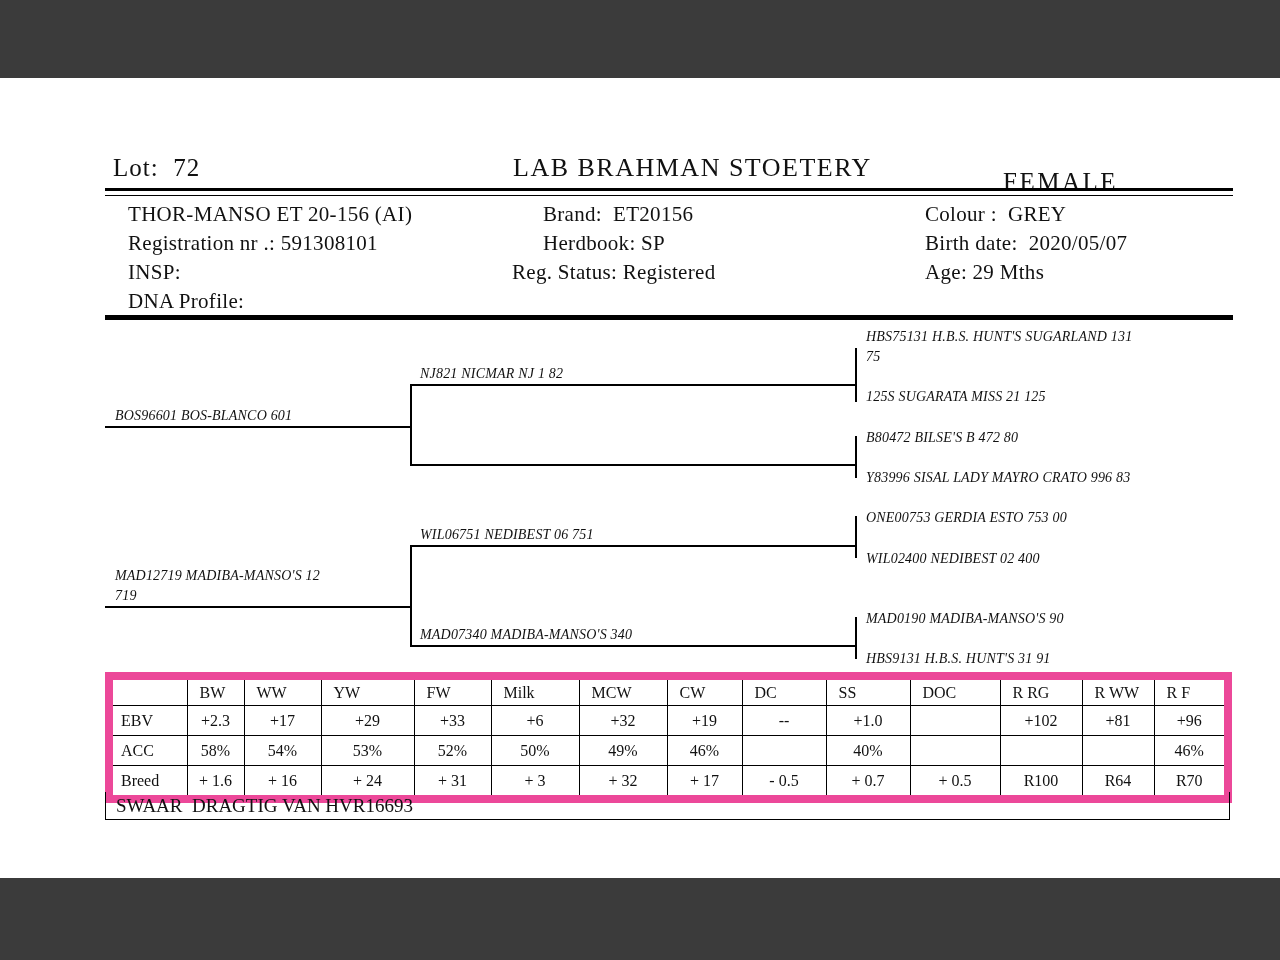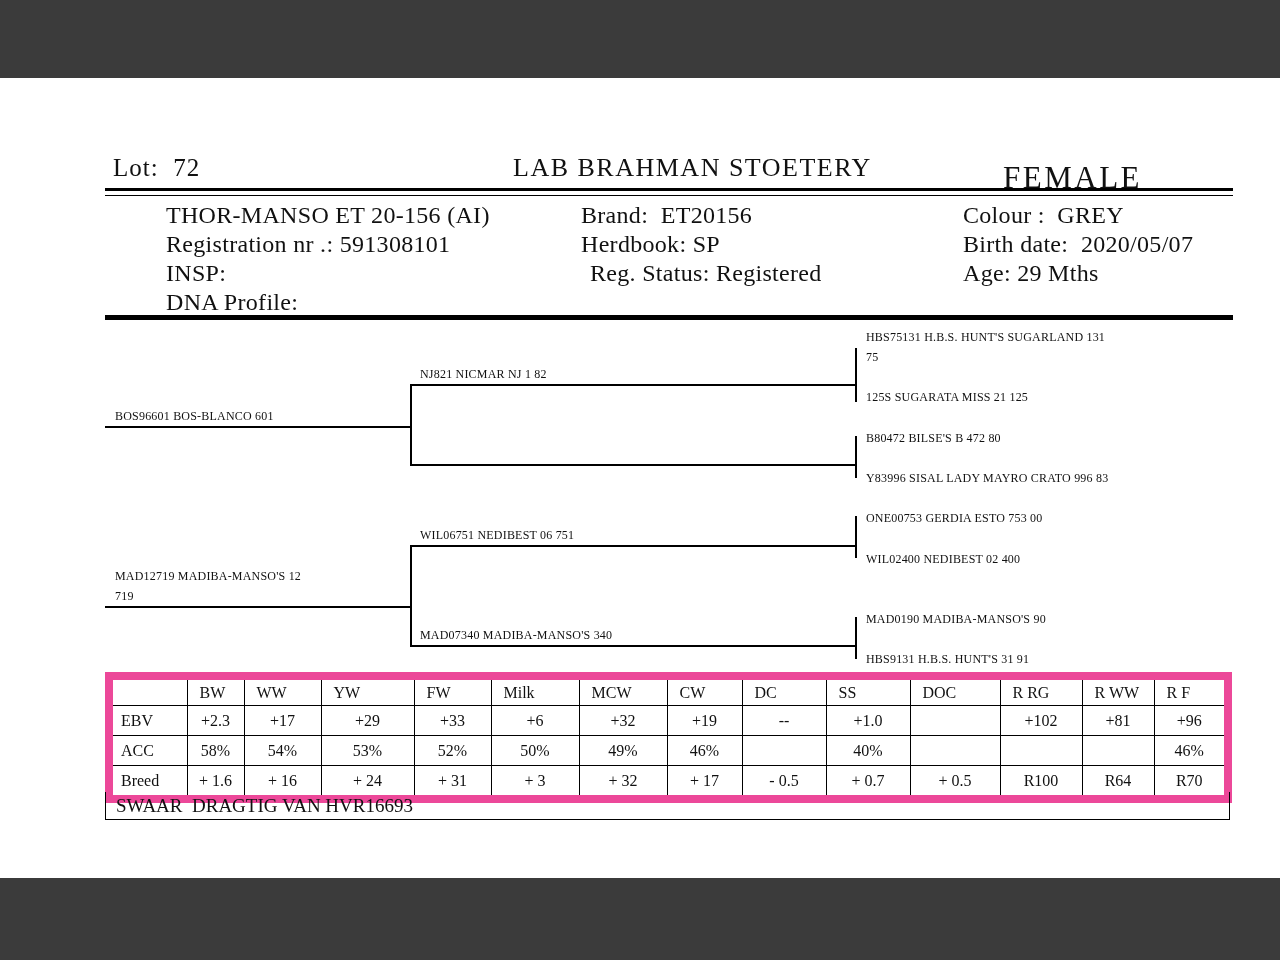--- a/index.html
+++ b/index.html
@@ -2,30 +2,30 @@
 <html><head>
 <meta charset="utf-8">
 <style>
   html,body { margin:0; padding:0; background:#ffffff; }
   #screen {
     position:relative; width:1280px; height:960px; overflow:hidden;
     background:#ffffff; font-family:"Liberation Serif", serif; color:#111;
   }
   .bar { position:absolute; left:0; width:1280px; background:#3b3b3b; }
   .txt { position:absolute; white-space:pre; }
-  .ped { position:absolute; white-space:pre-line; font-size:12px; line-height:20px; letter-spacing:0.2px; }
+  .ped { position:absolute; white-space:pre-line; font-size:14px; line-height:20px; letter-spacing:0.2px;font-style:italic; }
   .hline { position:absolute; background:#000; height:2px; }
   .vline { position:absolute; background:#000; width:2px; }
   .rule { position:absolute; background:#000; }
 
   .lot   { left:113px; top:154px; font-size:25px; letter-spacing:1px; }
   .title { left:513px; top:153px; font-size:26px; letter-spacing:1.5px; }
-  .sex   { left:1003px; top:160px; font-size:31px; letter-spacing:2.5px; }
+  .sex   { left:1003px; top:168px; font-size:25px; letter-spacing:2.5px; }
 
-  .info { font-size:24px; letter-spacing:0.3px;margin-left:38px; }
+  .info { font-size:21px; letter-spacing:0.3px; }
 
   table.ebv {
     position:absolute; left:105px; top:672px;
     border-collapse:collapse; table-layout:fixed;
     border:8px solid #ec4899; font-size:16px;
   }
   table.ebv th, table.ebv td { border:1px solid #000; font-weight:normal; overflow:hidden; }
   table.ebv th { text-align:left; padding:2px 2px 2px 12px; height:21px; }
   table.ebv td { text-align:center; height:27px; }
   table.ebv td.rowlabel { text-align:left; padding-left:8px; }
@@ -50,21 +50,21 @@
 
   <div class="txt info" style="left:128px; top:202px;">THOR-MANSO ET 20-156 (AI)</div>
   <div class="txt info" style="left:543px; top:202px;">Brand:  ET20156</div>
   <div class="txt info" style="left:925px; top:202px;">Colour :  GREY</div>
 
   <div class="txt info" style="left:128px; top:231px;">Registration nr .: 591308101</div>
   <div class="txt info" style="left:543px; top:231px;">Herdbook: SP</div>
   <div class="txt info" style="left:925px; top:231px;">Birth date:  2020/05/07</div>
 
   <div class="txt info" style="left:128px; top:260px;">INSP:</div>
-  <div class="txt info" style="left:552px; top:260px;">Reg. Status: Registered</div>
+  <div class="txt info" style="left:512px; top:260px;">Reg. Status: Registered</div>
   <div class="txt info" style="left:925px; top:260px;">Age: 29 Mths</div>
 
   <div class="txt info" style="left:128px; top:289px;">DNA Profile:</div>
 
   <div class="rule" style="left:105px; top:315px; width:1128px; height:5px;"></div>
 
   <div class="ped" style="left:115px; top:406px; width:300px;">BOS96601 BOS-BLANCO 601</div>
   <div class="ped" style="left:115px; top:566px; width:300px;">MAD12719 MADIBA-MANSO'S 12
 719</div>
 

